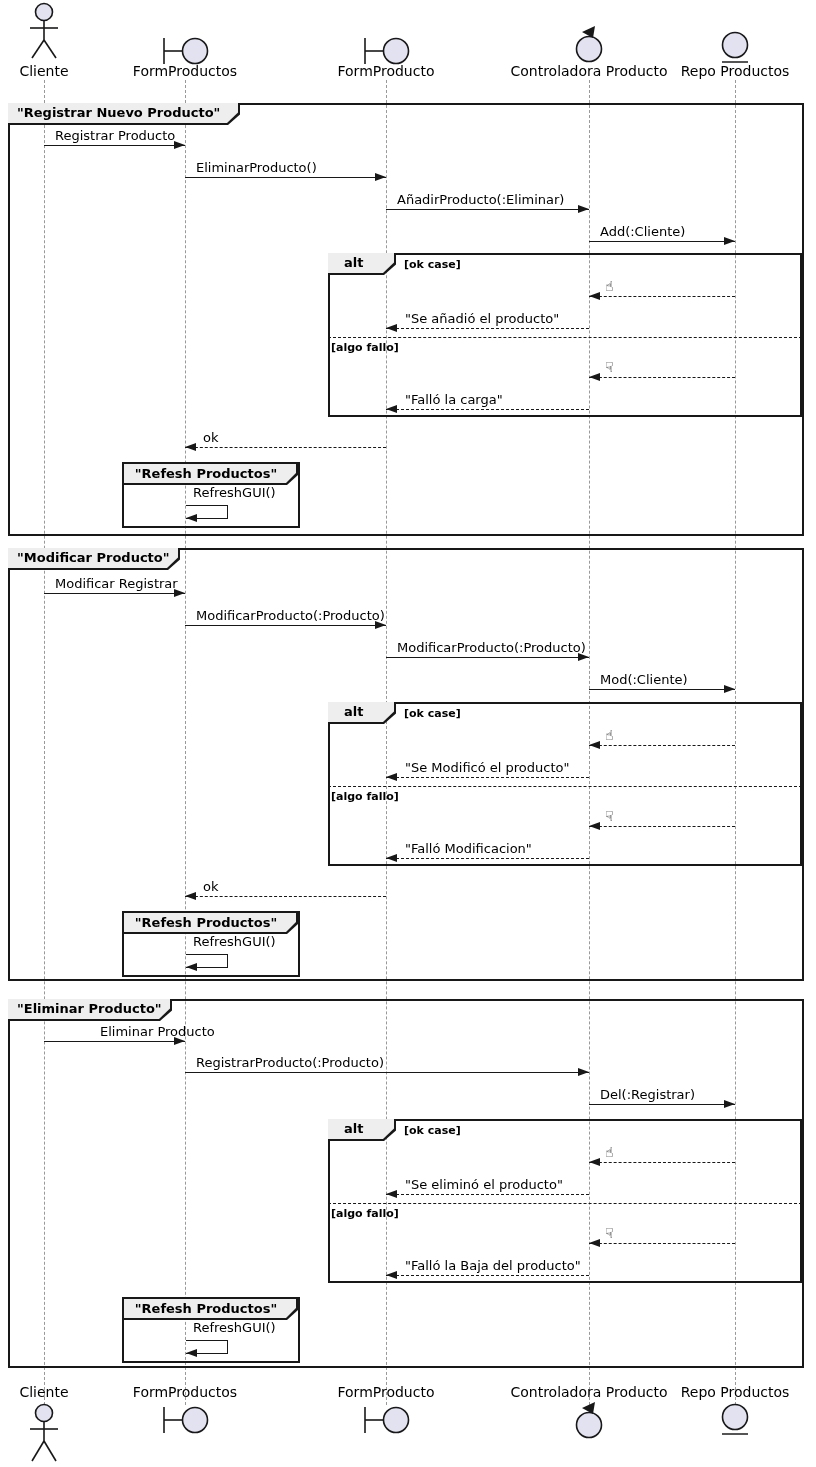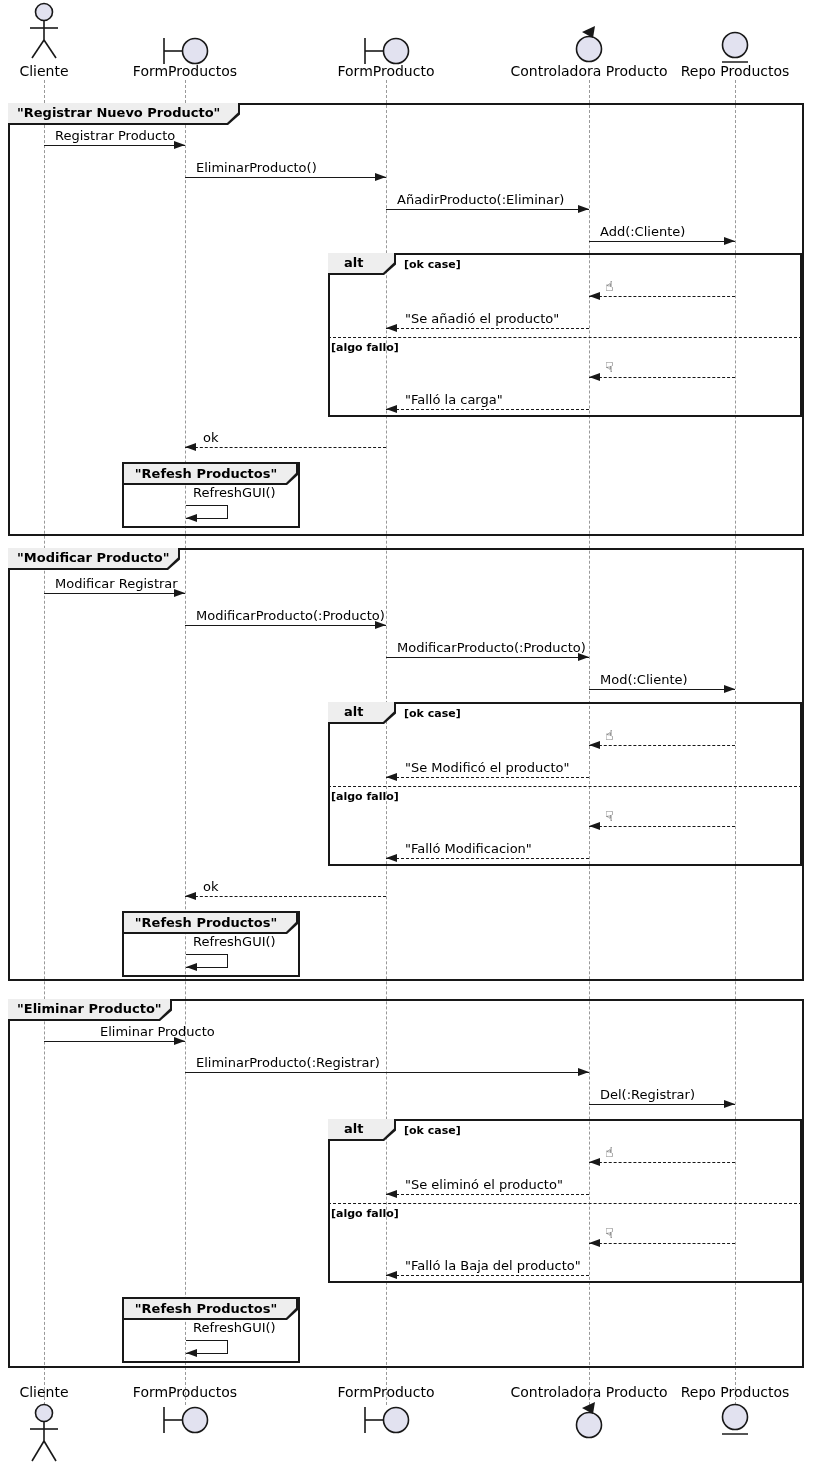--- a/index.html
+++ b/index.html
@@ -211,21 +211,21 @@
   <div class="frame" style="top:999px;height:369px;">
     <div class="tab" style="width:164px;">
       <span class="fill"></span>
         <span class="txt">"Eliminar Producto"</span>
     </div>
   </div>
   <div class="mlabel" style="left:55px;top:1024px;margin-left:45px;">Eliminar Producto</div>
   <div class="msgline" style="left:44px;top:1041px;width:141px;"></div>
   <div class="head-r" style="left:174px;top:1037px;"></div>
 
-  <div class="mlabel" style="left:196px;top:1055px;">EliminarProducto(:Registrar)</div>
+  <div class="mlabel" style="left:196px;top:1055px;">RegistrarProducto(:Producto)</div>
   <div class="msgline" style="left:185px;top:1072px;width:404px;"></div>
   <div class="head-r" style="left:578px;top:1068px;"></div>
 
   <div class="mlabel" style="left:600px;top:1087px;">Del(:Registrar)</div>
   <div class="msgline" style="left:589px;top:1104px;width:146px;"></div>
   <div class="head-r" style="left:724px;top:1100px;"></div>
 
   <div class="altbox" style="top:1119px;">
     <div class="alttab">
       <span class="fill"></span>

